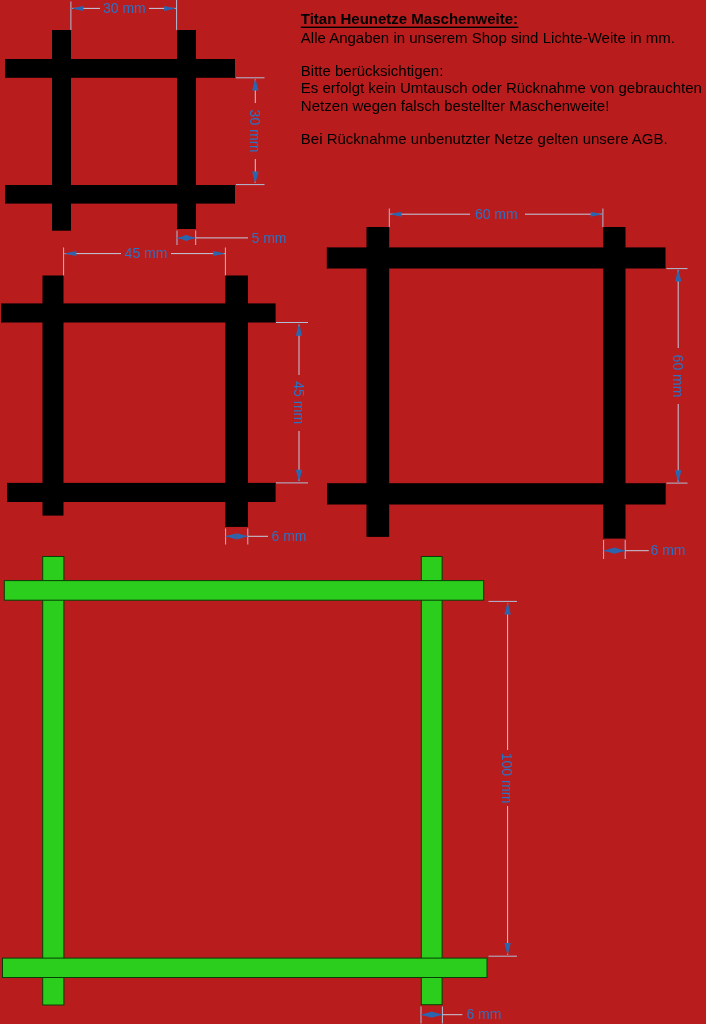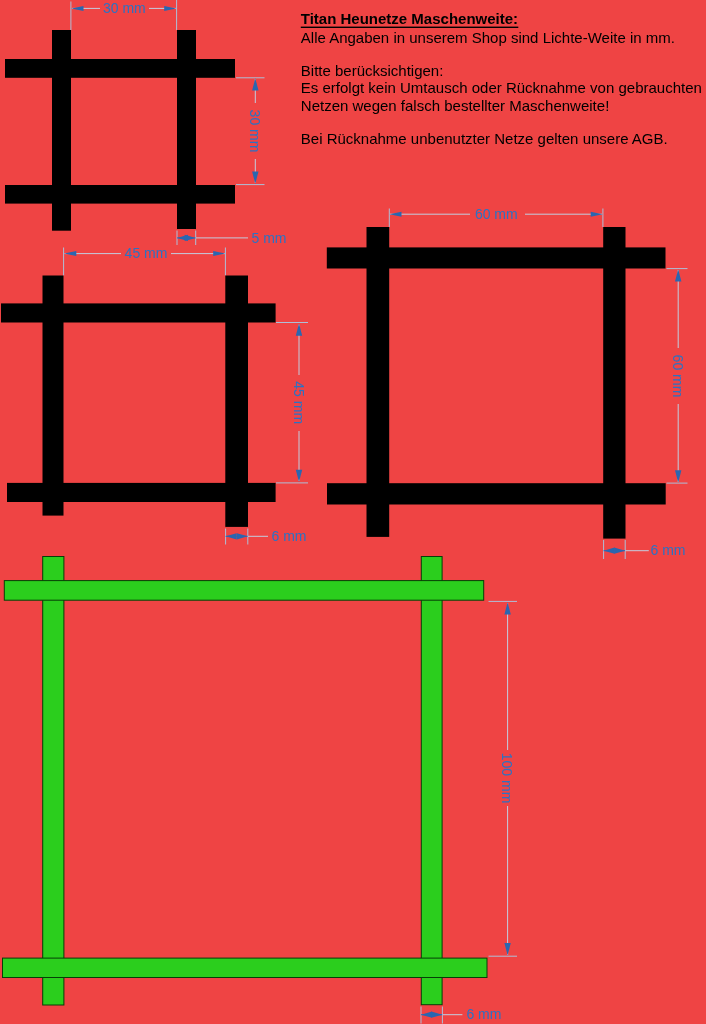--- a/index.html
+++ b/index.html
@@ -1,16 +1,16 @@
 <!DOCTYPE html>
 <html><head>
 <meta charset="utf-8">
 <style>
   html,body{margin:0;padding:0;background:#ffffff;}
-  #page{position:relative;width:706px;height:1024px;background:#ef4444;overflow:hidden;
+  #page{position:relative;width:706px;height:1024px;background:#b91c1c;overflow:hidden;
         font-family:"Liberation Sans",sans-serif;}
   svg{position:absolute;left:0;top:0;}
   text{font-family:"Liberation Sans",sans-serif;}
 </style>
 </head>
 <body>
 <div id="page">
 <svg width="706" height="1024" viewBox="0 0 706 1024">
   <defs></defs>
 

